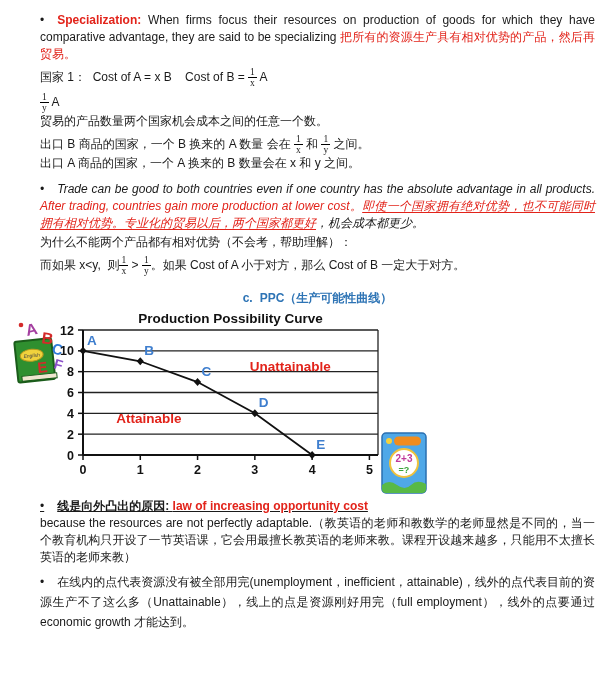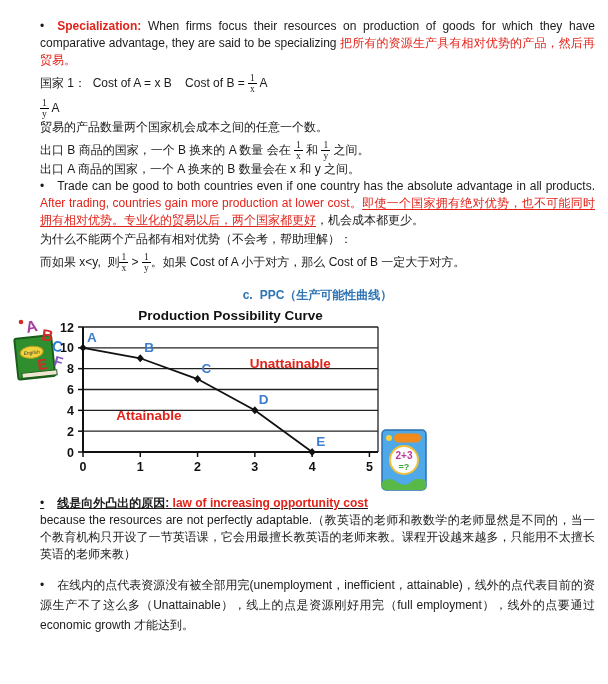--- a/index.html
+++ b/index.html
@@ -9,21 +9,21 @@
   }
   .content{padding:6px 13px 0 40px;}
   p{margin:0;line-height:17px;}
   .just{text-align:justify;}
   .prew{white-space:pre-wrap;}
   .red{color:#e2231a;}
   .redu{color:#e2231a;text-decoration:underline;text-underline-offset:2px;}
   .bold{font-weight:bold;}
   .blue{color:#2E74B5;font-weight:bold;}
   .blt{padding-right:13px;}
-  .mt2{margin-top:2px;}.mt4{margin-top:4px;text-decoration:underline;}.mt6{margin-top:12px;}.mt9{}
+  .mt2{margin-top:2px;}.mt4{margin-top:4px;text-decoration:underline;}.mt6{margin-top:6px;}.mt9{margin-top:9px;font-style:italic;}
   .frline{margin-top:4px;}
   .frac{display:inline-block;text-align:center;vertical-align:middle;
         font-family:"Liberation Serif",serif;font-size:9.5px;line-height:10px;}
   .fnum{display:block;border-bottom:1px solid #000;padding:0 2px;}
   .fden{display:block;}
   .heading{margin-top:14px;text-align:center;}
   .heading .idx{margin-right:7px;}
   .figure{position:relative;height:184px;margin-top:3px;}
   .book-icon{position:absolute;left:-30px;top:4px;}
   #ppc-svg{position:absolute;left:8px;top:0;}

